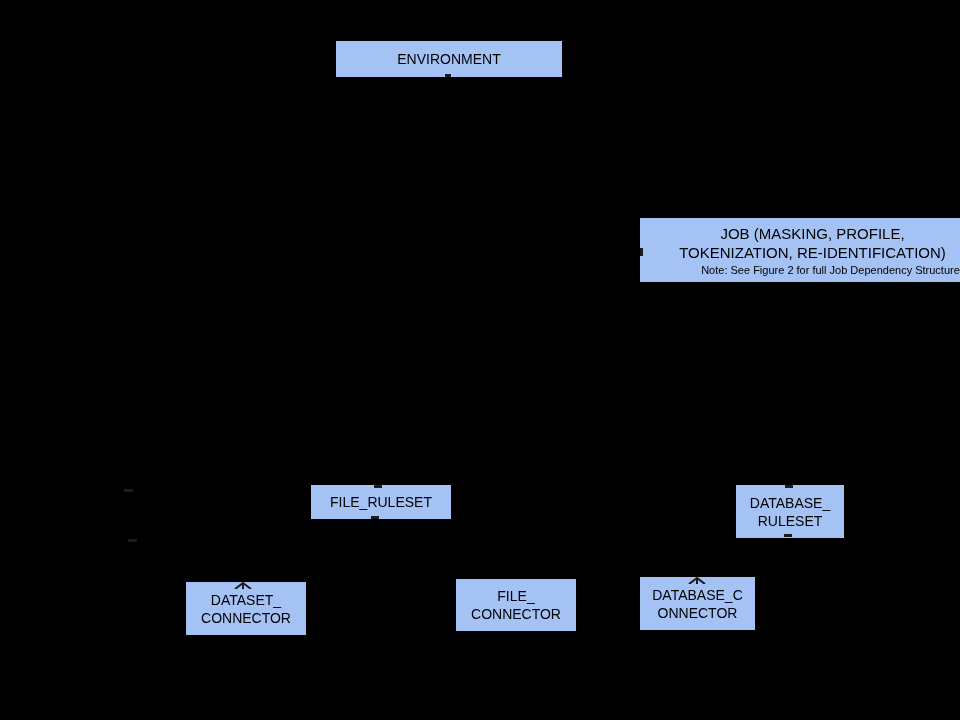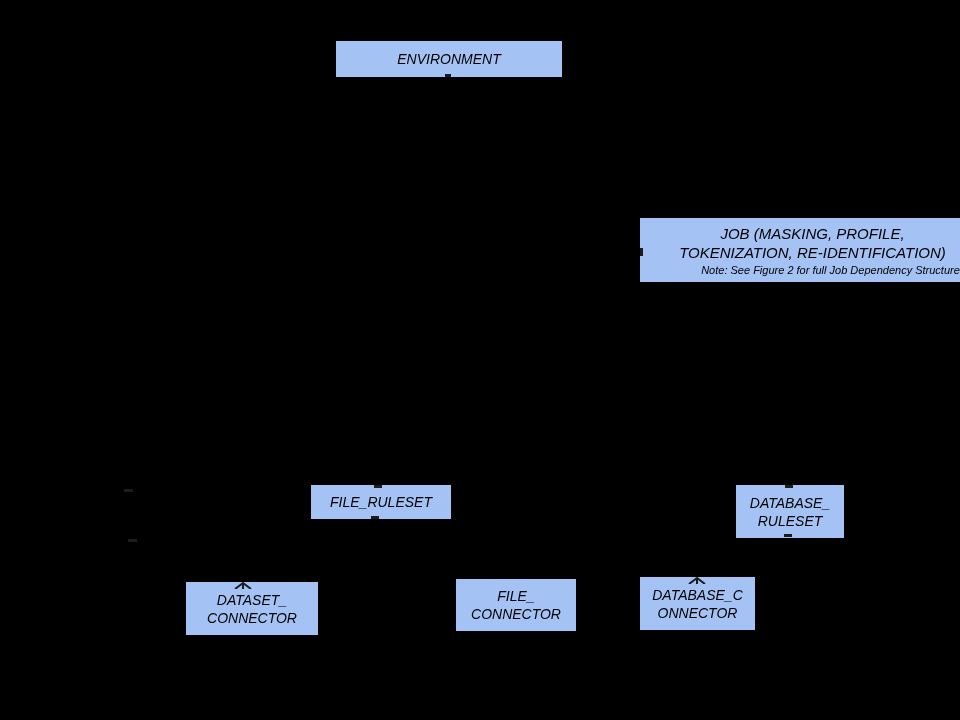--- a/index.html
+++ b/index.html
@@ -19,21 +19,20 @@
     position: absolute;
     display: flex;
     flex-direction: column;
     align-items: center;
     justify-content: center;
     text-align: center;
     background: var(--node-fill, #a4c2f4);
     color: var(--node-text, #000000);
     font-size: 14px;
     line-height: 18px;
-    font-style: italic;
   }
   .node-label {
     white-space: pre-line;
   }
   .job-title {
     white-space: pre-line;
     font-size: 15px;
     line-height: 19px;
   }
   .job-note {
@@ -41,21 +40,21 @@
     line-height: 14px;
     margin-top: 1px;
     margin-left: 36px;
   }
   
   #node-environment        { left: 336px; top: 41px;  width: 226px; height: 36px; }
   #node-job                { left: 640px; top: 218px; width: 305px; height: 64px; padding-left: 20px; }
   #node-dataset-ruleset    { left: 66px;  top: 489px; width: 139px; height: 53px; }
   #node-file-ruleset       { left: 311px; top: 485px; width: 140px; height: 34px; }
   #node-database-ruleset   { left: 736px; top: 485px; width: 108px; height: 53px; }
-  #node-dataset-connector  { left: 186px; top: 582px; width: 132px; height: 53px; }
+  #node-dataset-connector  { left: 186px; top: 582px; width: 120px; height: 53px; }
   #node-file-connector     { left: 456px; top: 579px; width: 120px; height: 52px; justify-content: center; }
   #node-database-connector { left: 640px; top: 577px; width: 115px; height: 53px; justify-content: center; }
 
   
   .tick {
     position: absolute;
     background: var(--mark-color, #1c1c1c);
   }
   #tick-env-bottom { left: 445px; top: 74px;  width: 6px; height: 3px; }
   #tick-job-left   { left: 640px; top: 248px; width: 3px; height: 8px; }

